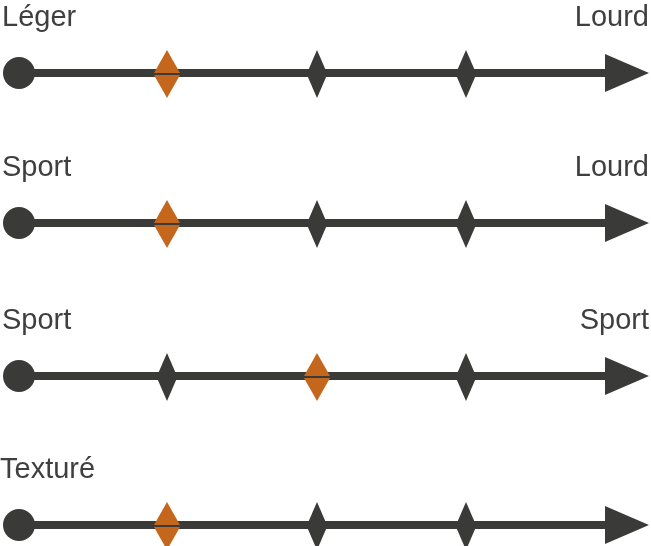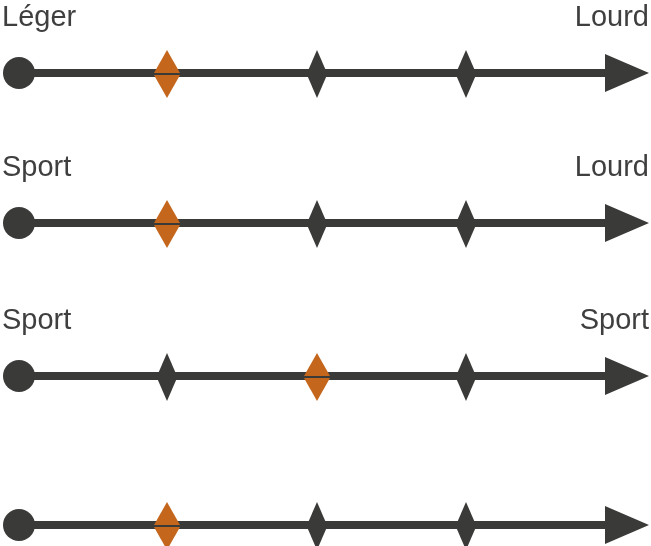--- a/index.html
+++ b/index.html
@@ -203,20 +203,21 @@
           <span class="down"></span>
         </div>
         <div class="marker" style="left: 465.75px;">
           <span class="up"></span>
           <span class="down"></span>
         </div>
       </div>
     </div>
     <div class="scale-row r3">
       <div class="labels">
+        <div class="label right">Texturé</div>
       </div>
       <div class="axis">
         <div class="start-dot"></div>
         <div class="axis-line"></div>
         <div class="arrow-head"></div>
         <div class="marker selected" style="left: 167.25px;">
           <span class="up"></span>
           <span class="down"></span>
         </div>
         <div class="marker" style="left: 316.5px;">

